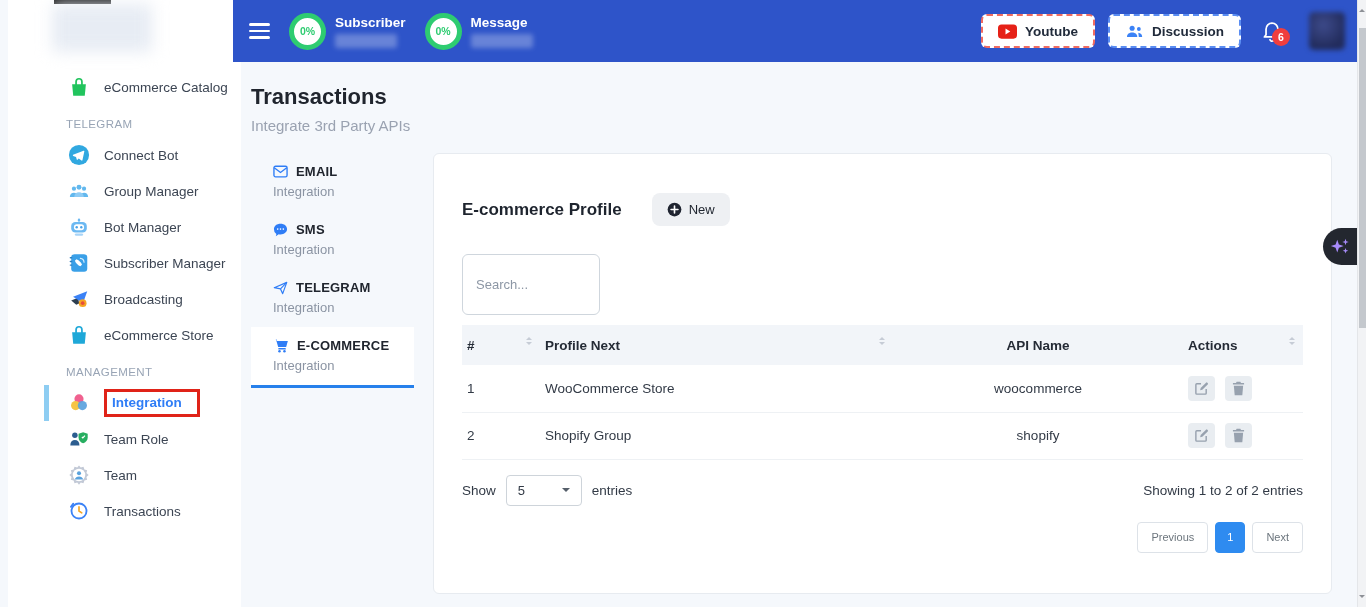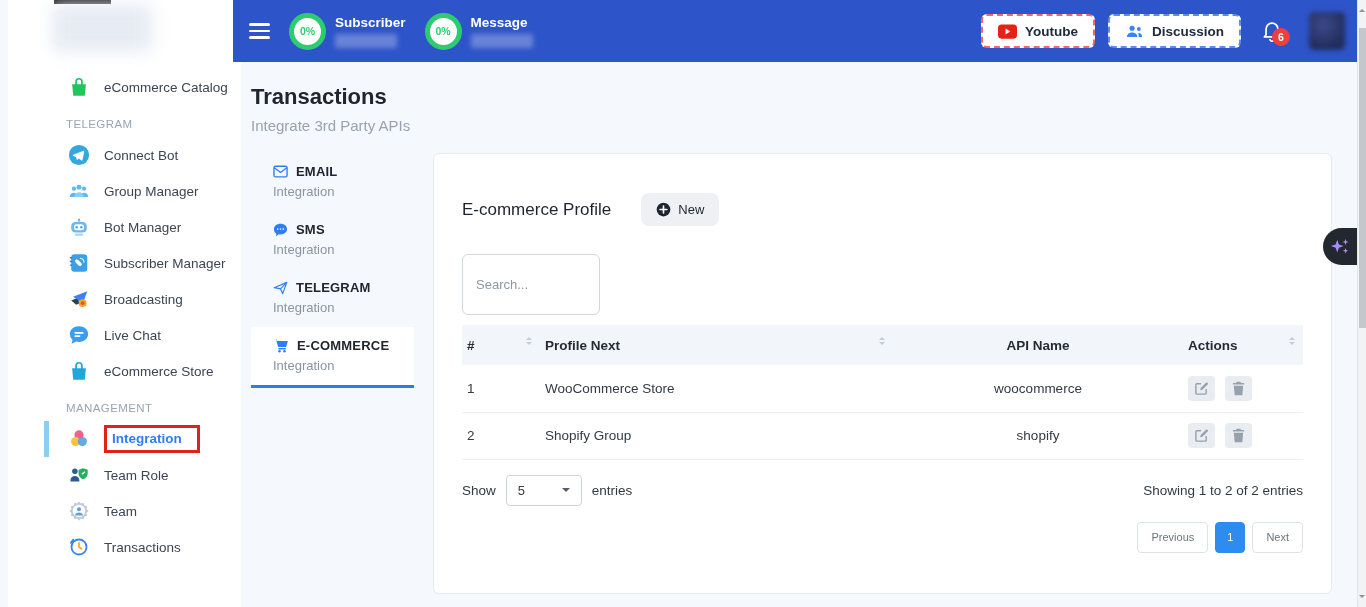--- a/index.html
+++ b/index.html
@@ -40,21 +40,21 @@
   .page-title { font-size:22px; font-weight:700; color:#20252e; }
   .page-sub { font-size:15px; color:#9aa2b1; margin-top:7px; }
   .main-row { display:flex; align-items:flex-start; margin-top:19px; }
   .tabs { width:163px; flex:0 0 163px; }
   .tab { padding:11px 0 12px 22px; cursor:pointer; }
   .tab-title { display:flex; align-items:center; gap:8px; font-size:13px; font-weight:700; color:#20252e; letter-spacing:.2px; }
   .tab-sub { font-size:13px; color:#8b94a3; margin-top:5px; }
   .tab.active { background:#fff; border-bottom:3px solid #2680eb; }
   .card { flex:1; margin-left:19px; background:#fff; border:1px solid #e7ebf0; border-radius:6px; min-height:441px; padding:39px 28px 20px; }
   .panel-head { display:flex; align-items:center; }
-  .panel-title { font-size:17px; font-weight:400; color:#1e242e; }
+  .panel-title { font-size:17px; font-weight:700; color:#1e242e; }
   .new-btn { margin-left:30px; background:#eef0f3; border:none; border-radius:8px; height:33px; padding:0 15px; display:flex; align-items:center; gap:7px; font-size:13px; color:#1e242e; cursor:pointer; font-family:inherit; }
   .search-input { margin-top:28px; width:138px; height:61px; border:1px solid #cfd6dd; border-radius:6px; padding:0 13px; font-size:13px; color:#3c4553; font-family:inherit; outline:none; display:block; }
   .search-input::placeholder { color:#8d97a5; }
   table { width:100%; border-collapse:collapse; margin-top:10px; }
   th { background:#f2f5f9; font-size:13.5px; font-weight:700; color:#252b36; height:40px; text-align:left; padding:0 5px; position:relative; }
   th.c, td.c { text-align:center; }
   th.w-num { width:78px; } th.w-api { width:290px; } th.w-act { width:120px; }
   td { height:47px; border-bottom:1px solid #eef1f4; font-size:13.5px; color:#323a46; padding:0 5px; }
   .sort { position:absolute; right:8px; top:9px; display:flex; flex-direction:column; align-items:center; gap:2px; }
   .sort i { display:block; width:0; height:0; border:3.5px solid transparent; }
@@ -153,30 +153,20 @@
       <svg width="22" height="22" viewBox="0 0 24 24">
           <path fill="#2d3e50" d="M3.5 13.5l7.5-3 1.2 6.5-3.2 1.2z"></path>
           <path fill="#3b82f6" d="M5.5 9.5L21 3.5l-4.5 12.5-5.5-3z"></path>
           <circle cx="16" cy="16.5" r="4.2" fill="#f5a623"></circle>
           <circle cx="16" cy="16.5" r="2" fill="#e74c3c"></circle>
         </svg>
     </span>
     <span>Broadcasting</span>
   </div>
 
-  <div class="side-item">
-    <span class="sicon">
-      <svg width="22" height="22" viewBox="0 0 24 24">
-          <path fill="#3b9df0" d="M12 2.5c5.8 0 10 3.6 10 8.5s-4.2 8.5-10 8.5c-1 0-2-.1-2.9-.3L4 21.5l.9-4A8.1 8.1 0 012 11c0-4.9 4.2-8.5 10-8.5z"></path>
-          <rect x="7" y="8.6" width="10" height="1.9" rx=".95" fill="#fff"></rect>
-          <rect x="7" y="12.2" width="6.5" height="1.9" rx=".95" fill="#fff"></rect>
-        </svg>
-    </span>
-    <span>Live Chat</span>
-  </div>
 
   <div class="side-item">
     <span class="sicon">
       <svg width="22" height="22" viewBox="0 0 24 24">
           <path fill="#1fa8d8" d="M4.5 9h15L18.3 21.5H5.7z"></path>
           <path d="M8.8 11V6.2a3.2 3.2 0 016.4 0V11" fill="none" stroke="#1fa8d8" stroke-width="1.9" stroke-linecap="round"></path>
         </svg>
     </span>
     <span>eCommerce Store</span>
   </div>

